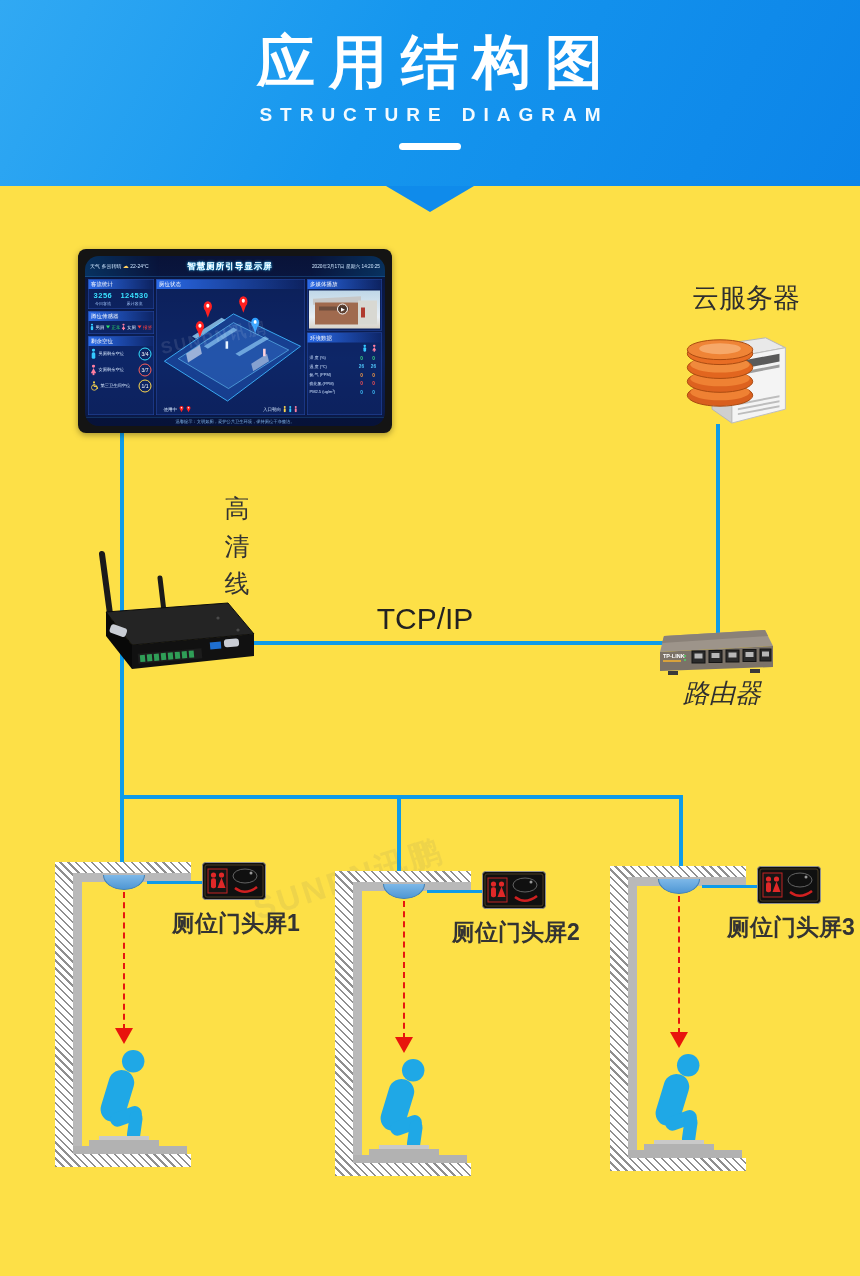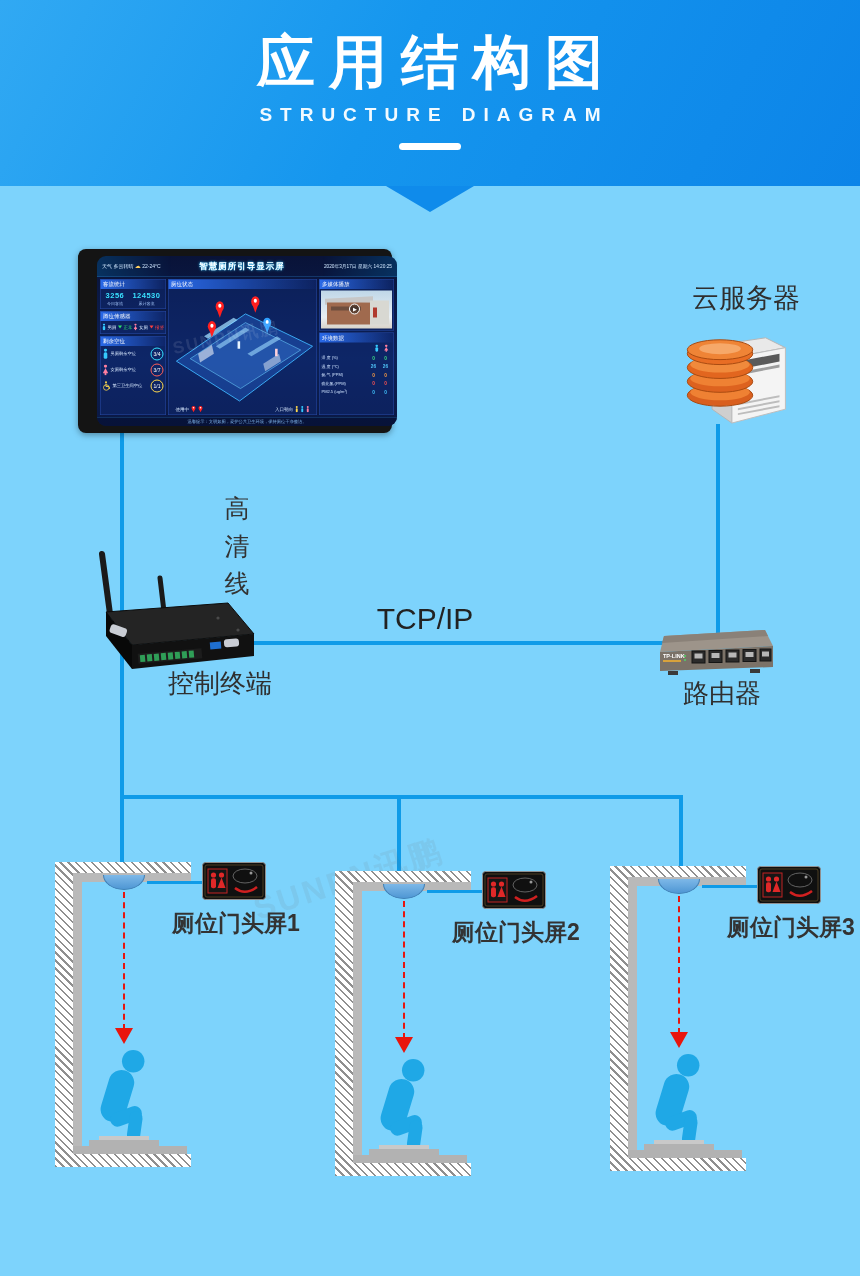--- a/index.html
+++ b/index.html
@@ -1,18 +1,18 @@
 <!DOCTYPE html>
 <html><head>
 <meta charset="utf-8">
 <style>
   * { margin:0; padding:0; box-sizing:border-box; }
   html,body { background:#fff; }
   body { font-family:"Liberation Sans","DejaVu Sans",sans-serif; }
-  .stage { position:relative; width:860px; height:1276px; margin:0 auto; background:#7dd3fc; overflow:hidden; }
+  .stage { position:relative; width:860px; height:1276px; margin:0 auto; background:#fde047; overflow:hidden; }
 
   
   .hero { position:absolute; left:0; top:0; width:860px; height:186px;
           background:linear-gradient(118deg,#31a9f3 0%,#1596ee 45%,#0c84e8 100%); }
   .hero-title { position:absolute; left:0; top:24px; width:100%; text-align:center;
           font-size:58px; font-weight:bold; color:#fff; letter-spacing:14px; text-indent:14px; }
   .hero-sub { position:absolute; left:0; top:104px; width:100%; text-align:center;
           font-size:19px; color:#f2faff; letter-spacing:8px; text-indent:8px;font-weight:bold; }
   .hero-underline { position:absolute; left:399px; top:143px; width:62px; height:7px;
           background:#fff; border-radius:3.5px; }
@@ -27,22 +27,22 @@
           border-left:9px solid transparent; border-right:9px solid transparent;
           border-top:16px solid #e8150d; }
 
   
   .lbl { position:absolute; color:#333; text-align:center; }
 
   
   .monitor { position:absolute; left:78px; top:249px; width:314px; height:184px;
           background:#141414; border-radius:8px; padding:7px;
           box-shadow:0 2px 6px rgba(0,0,0,.35); }
-  .screen { position:relative; width:300px; height:170px; border-radius:9px; overflow:hidden;
-          background:linear-gradient(180deg,#091338,#0c2158 60%,#0a1844);margin-left:12px; }
+  .screen { position:relative; width:300px; height:170px; border-radius:14px; overflow:hidden;
+          background:linear-gradient(180deg,#091338,#0c2158 60%,#0a1844); }
   .screen-inner { position:absolute; left:0; top:0; width:600px; height:340px;
           transform:scale(.5); transform-origin:0 0; color:#cfe3ff; }
 
   .scr-top { height:42px; display:flex; align-items:center; padding:0 10px;
           border-bottom:1px solid rgba(60,170,255,.45);
           background:linear-gradient(90deg,rgba(0,180,255,.18),transparent 25%,transparent 75%,rgba(0,180,255,.18)); }
   .scr-weather { width:170px; font-size:10px; color:#cfe7ff; white-space:nowrap; }
   .scr-weather .cl { color:#ffcf5e; font-size:12px; }
   .scr-title { flex:1; text-align:center; font-size:17px; font-weight:bold; color:#fff;
           text-shadow:0 0 6px #27c0ff,0 0 2px #27c0ff; letter-spacing:2px; }
@@ -407,21 +407,20 @@
         <rect x="107" y="104.5" width="5" height="7"></rect>
       <rect x="114" y="104.5" width="5" height="7"></rect>
         <rect x="121" y="104.5" width="5" height="7"></rect>
     </g>
     <rect x="42" y="78" width="17" height="9" rx="3" fill="#c9cdd4" transform="rotate(20 50 82)"></rect>
     <rect x="142" y="94" width="11" height="7" fill="#1f6fd0" transform="rotate(-5 147 97)"></rect>
     <rect x="156" y="91" width="15" height="8" rx="3" fill="#c9cdd4" transform="rotate(-5 163 95)"></rect>
     <circle cx="150" cy="70" r="1.6" fill="#4a4a4a"></circle>
       <circle cx="170" cy="82" r="1.6" fill="#4a4a4a"></circle>
   </svg>
-  <div class="lbl" style="left:135px;top:666px;width:170px;font-size:26px;color:#2f2f2f;">控制终端</div>
 
   <div class="lbl" style="left:345px;top:602px;width:160px;font-size:30px;color:#222;">TCP/IP</div>
 
   <svg class="dev" style="left:652px;top:626px;" width="125" height="52" viewBox="0 0 125 52">
     <polygon points="12,10 113,4 121,20 8,26" fill="#9d948a"></polygon>
     <polygon points="12,10 113,4 116,10 10,17" fill="#8a8178"></polygon>
     <polygon points="8,26 121,20 121,41 8,45" fill="#7b7268"></polygon>
     <rect x="16" y="45" width="10" height="4" fill="#3a3a3a"></rect>
       <rect x="98" y="43" width="10" height="4" fill="#3a3a3a"></rect>
     <text x="11" y="32" font-size="5.5" fill="#ffffff" font-weight="bold">TP-LINK</text>
@@ -434,21 +433,21 @@
       <rect x="57" y="24.5" width="13" height="12" fill="#2b2b2b" stroke="#141414"></rect>
         <rect x="59.5" y="27" width="8" height="5" fill="#b8b8b8"></rect>
       <rect x="74" y="24" width="13" height="12" fill="#2b2b2b" stroke="#141414"></rect>
         <rect x="76.5" y="26.5" width="8" height="5" fill="#b8b8b8"></rect>
       <rect x="91" y="23.5" width="13" height="12" fill="#2b2b2b" stroke="#141414"></rect>
         <rect x="93.5" y="26" width="8" height="5" fill="#b8b8b8"></rect>
       <rect x="108" y="23" width="11" height="12" fill="#2b2b2b" stroke="#141414"></rect>
         <rect x="110" y="25.5" width="7" height="5" fill="#b8b8b8"></rect>
     </g>
   </svg>
-  <div class="lbl" style="left:667px;top:676px;width:110px;font-size:26px;color:#2f2f2f;">路由器</div>
+  <div class="lbl" style="left:667px;top:676px;width:110px;font-size:26px;color:#2f2f2f;font-style:italic;">路由器</div>
 
   <div class="wm-outer">SUNPN讯鹏</div>
 
   <div class="stall" style="left:55px;top:862px;">
     <div class="ceil-hatch hatch"></div>
     <div class="ceil-solid"></div>
     <div class="wall-hatch hatch"></div>
     <div class="wall-solid"></div>
     <div class="sensor"></div>
     <div class="sensor-cable"></div>

